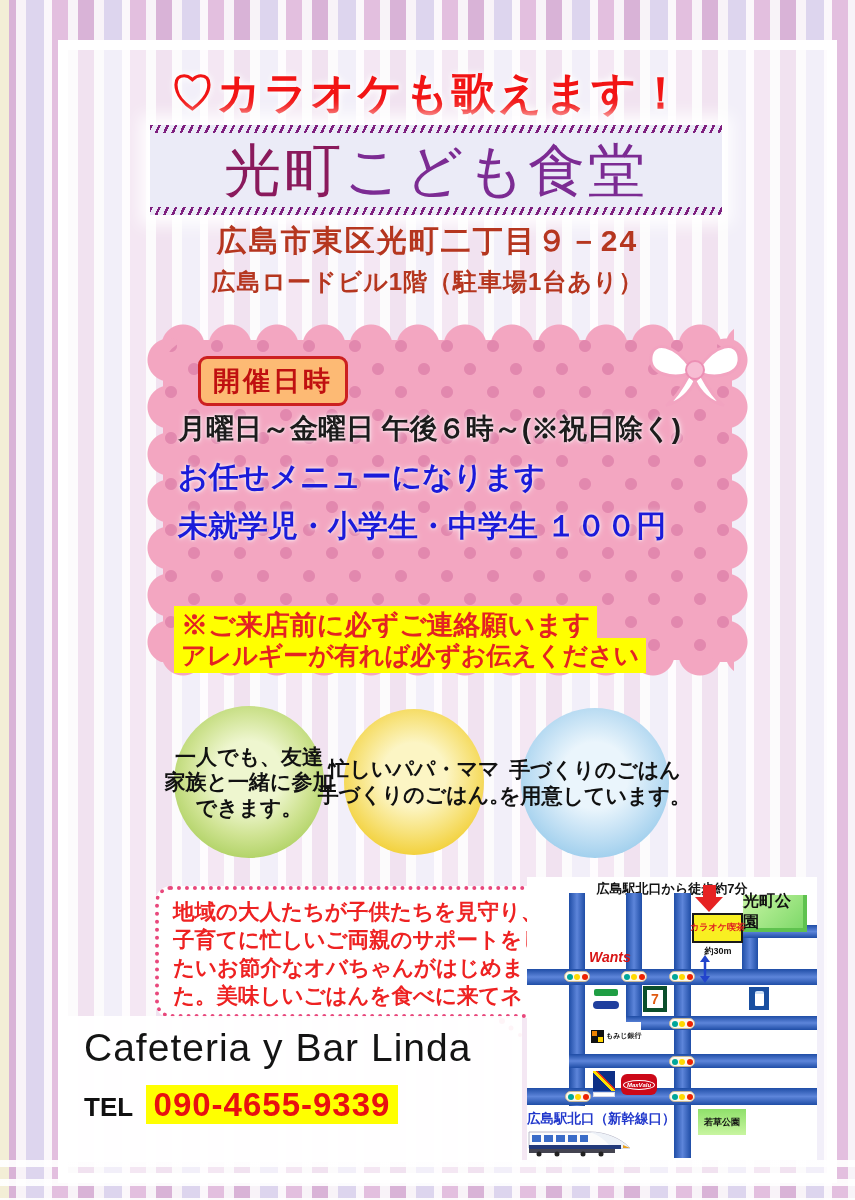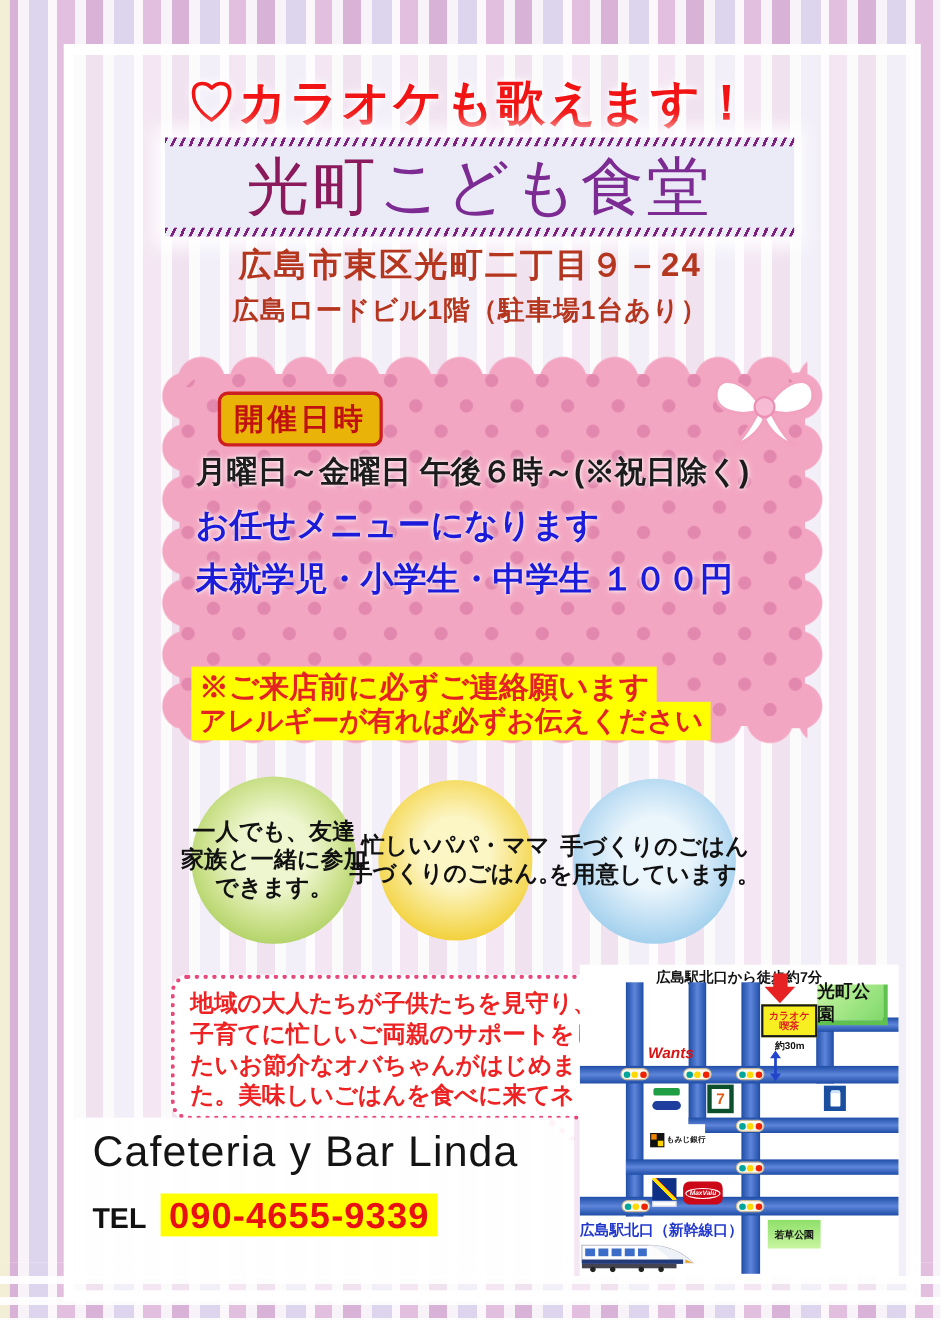--- a/index.html
+++ b/index.html
@@ -49,21 +49,21 @@
   .bump.l{top:14px;bottom:14px;left:0;width:44px;
     background:radial-gradient(circle at 22px 22px,#f3a6c1 21px,rgba(0,0,0,0) 22px);
     background-size:44px 47px;background-repeat:repeat-y;}
   .bump.r{top:14px;bottom:14px;right:0;width:44px;
     background:radial-gradient(circle at 22px 22px,#f3a6c1 21px,rgba(0,0,0,0) 22px);
     background-size:44px 47px;background-repeat:repeat-y;}
   .pinkcore{position:absolute;inset:16px;border-radius:30px;background-color:#f3a6c1;
     background-image:radial-gradient(circle,#e288ae 5.5px,rgba(0,0,0,0) 6.5px),
                      radial-gradient(circle,#e288ae 5.5px,rgba(0,0,0,0) 6.5px);
     background-size:46px 46px;background-position:8px 6px,31px 29px;}
-  .open-badge{position:absolute;left:51px;top:32px;background:#eab308;border:3px solid #cc2020;border-radius:9px;
+  .open-badge{position:absolute;left:51px;top:32px;background:#fdba74;border:3px solid #cc2020;border-radius:9px;
     color:#c01010;font-size:27px;font-weight:900;letter-spacing:3px;padding:4px 12px;white-space:nowrap;}
   .px-line{position:absolute;left:31px;white-space:nowrap;font-weight:900;
     text-shadow:0 0 3px rgba(255,255,255,.95),0 0 6px rgba(255,255,255,.8);}
   .px-schedule{top:86px;font-size:28px;color:#1c1c1c;}
   .px-menu{top:133px;font-size:30px;color:#1b1bd9;}
   .px-children{top:182px;font-size:30px;color:#1b1bd9;}
   .px-adult{top:231px;font-size:29px;color:#1c1c1c;}
   .px-notice{left:27px;background:#ffff00;color:#e42222;padding:1px 7px;text-shadow:none;}
   .px-n1{top:282px;font-size:27px;}
   .px-n2{top:314px;font-size:25px;}
@@ -104,21 +104,21 @@
   .road.h{background:linear-gradient(180deg,#1f4da6,#5d85da 50%,#1f4da6);}
   .park{position:absolute;display:flex;align-items:center;justify-content:center;font-weight:900;color:#111;}
   .park-top{left:216px;top:18px;width:60px;height:33px;font-size:16px;
     background:linear-gradient(135deg,#c8f5a4,#7fd96a);border-right:4px solid #5fc24f;border-bottom:4px solid #5fc24f;}
   .park-bottom{left:171px;top:232px;width:48px;height:26px;font-size:9px;
     background:linear-gradient(180deg,#8fe06a,#c8f5a0);}
   .map-arrow-stem{position:absolute;left:176px;top:8px;width:13px;height:13px;background:#e62222;}
   .map-arrow-head{position:absolute;left:168px;top:20px;width:0;height:0;
     border-left:14px solid transparent;border-right:14px solid transparent;border-top:15px solid #e62222;}
   .karaoke-box{position:absolute;left:165px;top:36px;width:51px;height:30px;background:#f8ef22;border:2px solid #191919;
-    display:flex;flex-direction:column;align-items:center;justify-content:center;box-sizing:border-box;}
+    display:flex;flex-direction:row;align-items:center;justify-content:center;box-sizing:border-box;}
   .karaoke-box div{font-size:9px;font-weight:900;color:#e02020;line-height:1.05;white-space:nowrap;}
   .map-distance{position:absolute;left:167px;top:68px;width:48px;text-align:center;font-size:9px;font-weight:900;color:#111;}
   .dbl-arrow{position:absolute;left:172px;top:78px;}
   .tlight{position:absolute;width:26px;height:11px;background:#fdf9ee;border:1px solid #c9b896;border-radius:6px;
     display:flex;align-items:center;justify-content:space-evenly;box-sizing:border-box;}
   .tlight i{width:6px;height:6px;border-radius:50%;display:block;}
   .tl-g{background:#00a69a;} .tl-y{background:#ffd900;} .tl-r{background:#ee2200;}
   .wants-logo{position:absolute;left:62px;top:72px;font-size:14px;font-weight:900;font-style:italic;color:#d81414;white-space:nowrap;}
   .store-gb{position:absolute;left:66px;top:110px;width:27px;height:25px;background:#fff;}
   .store-gb .g{position:absolute;left:1px;top:2px;width:24px;height:7px;background:#1f9e44;border-radius:2px;}

